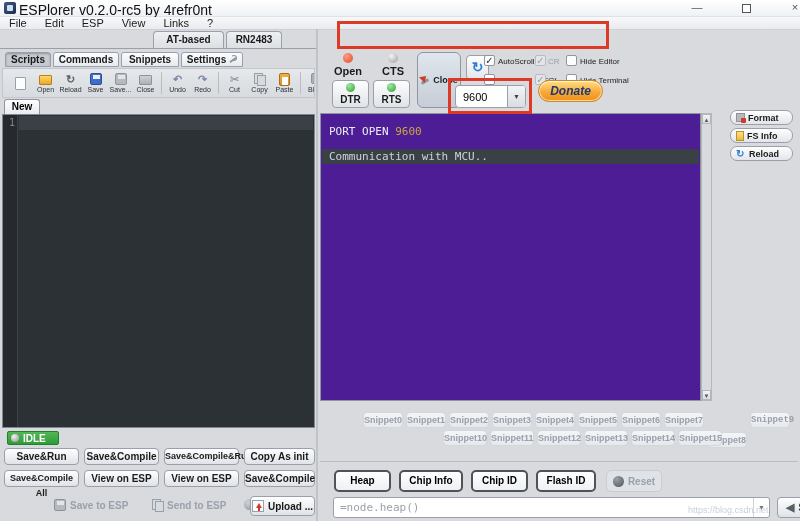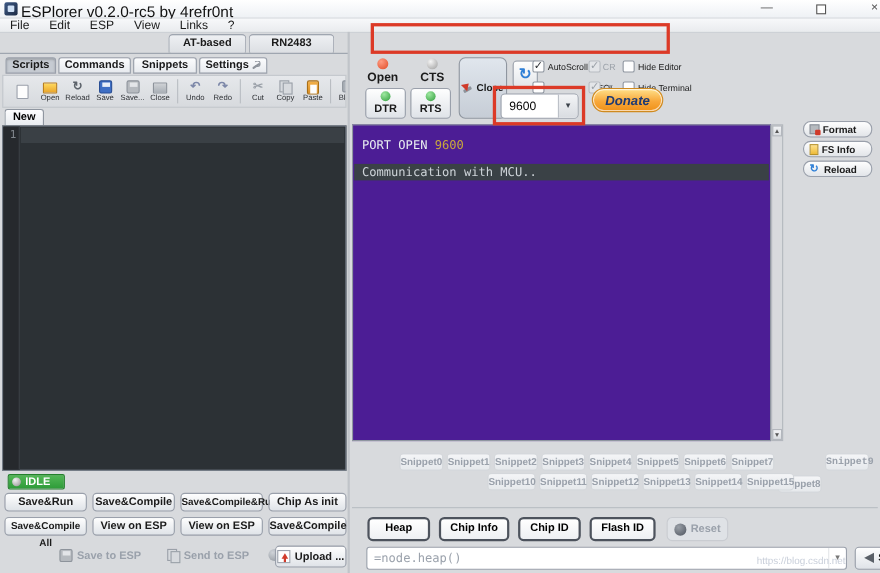--- a/index.html
+++ b/index.html
@@ -189,21 +189,21 @@
   <div class="abs menubar">
     <span class="menu-item">File</span>
     <span class="menu-item">Edit</span>
     <span class="menu-item">ESP</span>
     <span class="menu-item">View</span>
     <span class="menu-item">Links</span>
     <span class="menu-item">?</span>
   </div>
 
   <div class="abs main-tab" style="left:153px;width:71px;">AT-based</div>
-  <div class="abs main-tab" style="left:226px;width:78px;">RN2483</div>
+  <div class="abs main-tab" style="left:226px;width:56px;">RN2483</div>
   <div class="abs tabline"></div>
 
   <div class="abs sub-tab sel" style="left:5px;width:46px;">
     <span>Scripts</span>
   </div>
   <div class="abs sub-tab" style="left:53px;width:66px;">
     <span>Commands</span>
   </div>
   <div class="abs sub-tab" style="left:121px;width:58px;">
     <span>Snippets</span>
@@ -277,21 +277,21 @@
   </div>
 
   <div class="abs idle">
     <span class="led gray9"></span>
     <span>IDLE</span>
   </div>
 
   <div class="abs btn act" style="left:4px;top:448px;width:75px;">Save&amp;Run</div>
   <div class="abs btn act" style="left:84px;top:448px;width:75px;">Save&amp;Compile</div>
   <div class="abs btn act" style="left:164px;top:448px;width:75px;font-size:9px;">Save&amp;Compile&amp;Run...</div>
-  <div class="abs btn act" style="left:244px;top:448px;width:71px;">Chip As init</div>
+  <div class="abs btn act" style="left:244px;top:448px;width:71px;">Copy As init</div>
   <div class="abs btn act" style="left:4px;top:470px;width:75px;font-size:9px;">Save&amp;Compile All</div>
   <div class="abs btn act" style="left:84px;top:470px;width:75px;">View on ESP</div>
   <div class="abs btn act" style="left:164px;top:470px;width:75px;">View on ESP</div>
   <div class="abs btn act" style="left:244px;top:470px;width:71px;">Save&amp;Compile</div>
 
   <div class="abs flatbtn" style="left:10px;top:499px;">
     <span class="i-floppy gray"></span>
     <span>Save to ESP</span>
   </div>
   <div class="abs flatbtn" style="left:108px;top:499px;">

